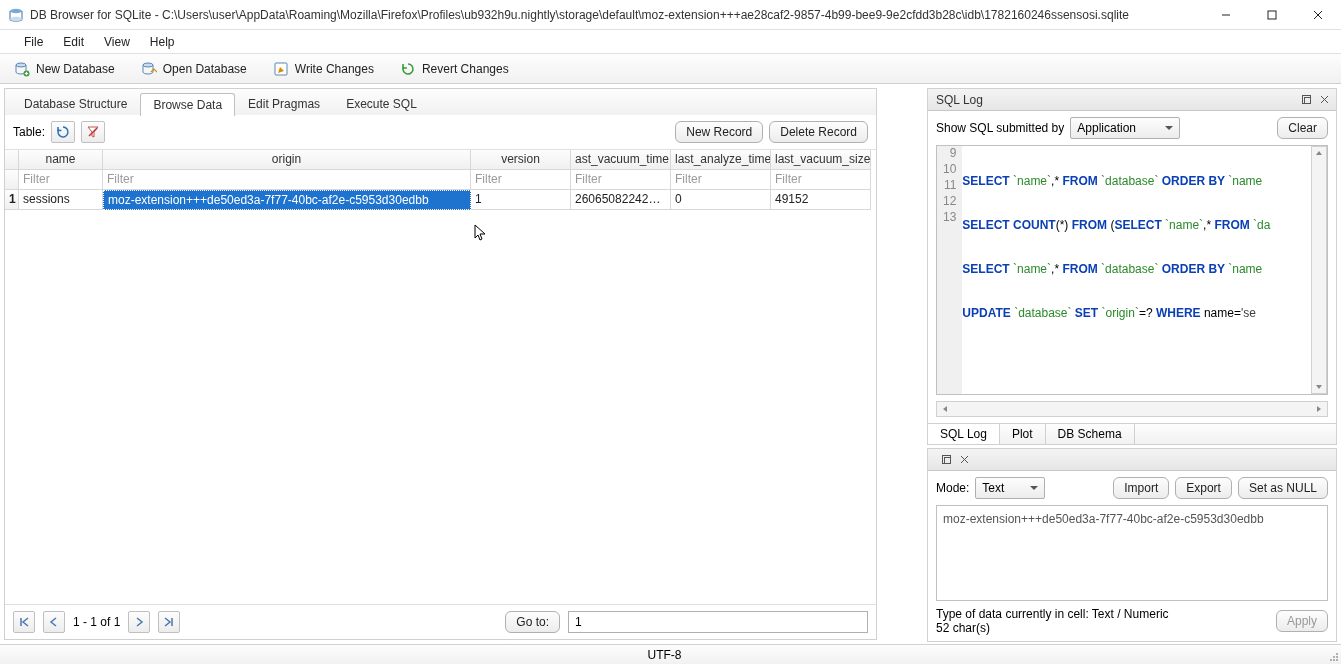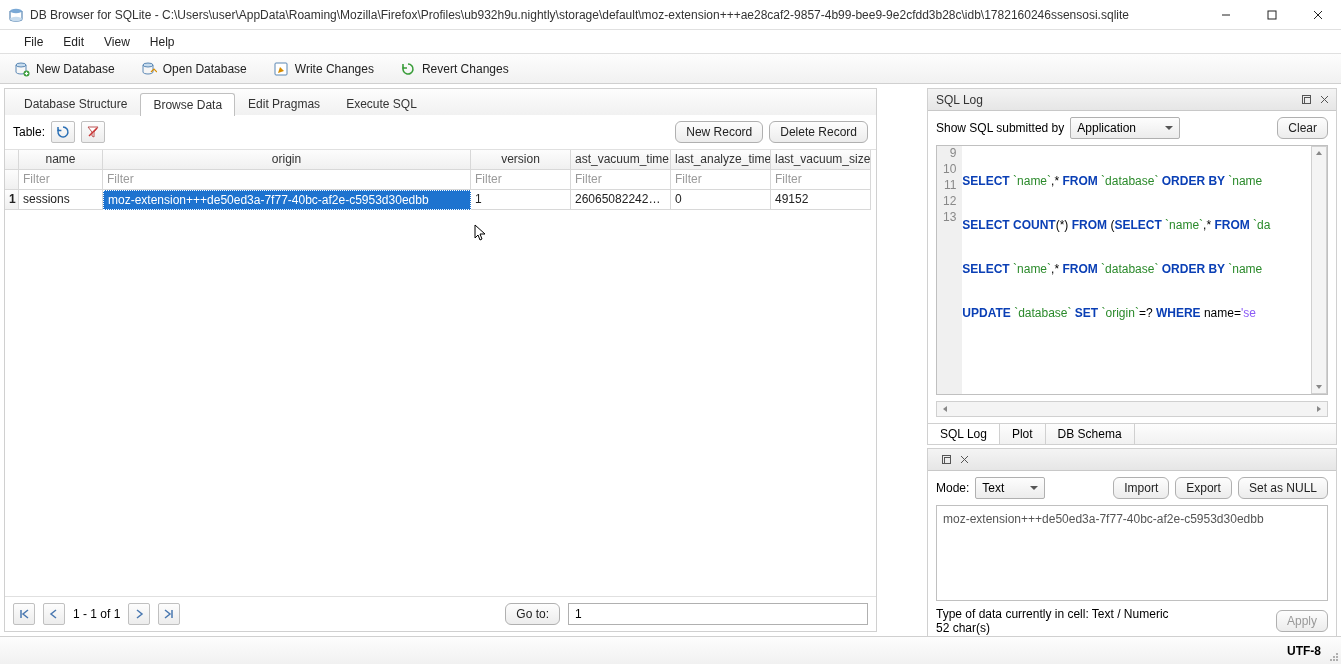--- a/index.html
+++ b/index.html
@@ -77,36 +77,36 @@
 .row .fill { flex: 1; }
 
 
 .sql-lines { border: 1px solid #c0c0c0; flex: 1; min-height: 80px; display: flex; overflow: hidden; font-family: Consolas, monospace; font-size: 12px; }
 .gutter { background: #f0f0f0; color: #888; text-align: right; padding: 0 6px; }
 .gutter div { height: 16px; }
 .codearea { flex: 1; overflow: auto; white-space: pre; }
 .codearea div { height: 16px; }
 .kw { color: #0a3fb5; font-weight: bold; }
 .ident { color: #2b8a2b; }
-.str { color: #8b5cf6; }
+.str { color: #404040; }
 
 
 .hscroll { height: 16px; border: 1px solid #d0d0d0; background: #f4f4f4; display: flex; align-items: center; justify-content: space-between; padding: 0 2px; }
 .hscroll .arrow { width: 12px; height: 12px; display:flex; align-items:center; justify-content:center; }
 .vscroll { width: 16px; border: 1px solid #d0d0d0; background: #f4f4f4; display:flex; flex-direction:column; align-items:center; justify-content:space-between; padding:2px 0; }
 
 
 .subtabs { display: flex; background: linear-gradient(#fdfdfd,#f1f1f1); border-top: 1px solid #d0d0d0; }
 .subtab { padding: 3px 12px; border-right: 1px solid #d0d0d0; }
 .subtab.active { background: #fff; }
 
 .cell-text { border: 1px solid #c0c0c0; min-height: 60px; padding: 6px; color: #555; flex: 1; }
 
 
-.statusbar { height: 28px; border-top: 1px solid #d0d0d0; display: flex; align-items: center; justify-content: flex-end; padding: 0 20px 0 8px; background: linear-gradient(#fdfdfd,#f1f1f1); position: relative; font-weight: bold; }
+.statusbar { height: 20px; border-top: 1px solid #d0d0d0; display: flex; align-items: center; justify-content: center; padding: 0 20px 0 8px; background: linear-gradient(#fdfdfd,#f1f1f1); position: relative; }
 .grip { position:absolute; right:2px; bottom:2px; width:12px; height:12px; }
 
 
 .cursor { position: absolute; left: 474px; top: 224px; width: 14px; height: 18px; pointer-events: none; }
 </style>
 </head>
 <body>
 
 <div class="titlebar">
   <svg class="app-icon" viewBox="0 0 16 16">

